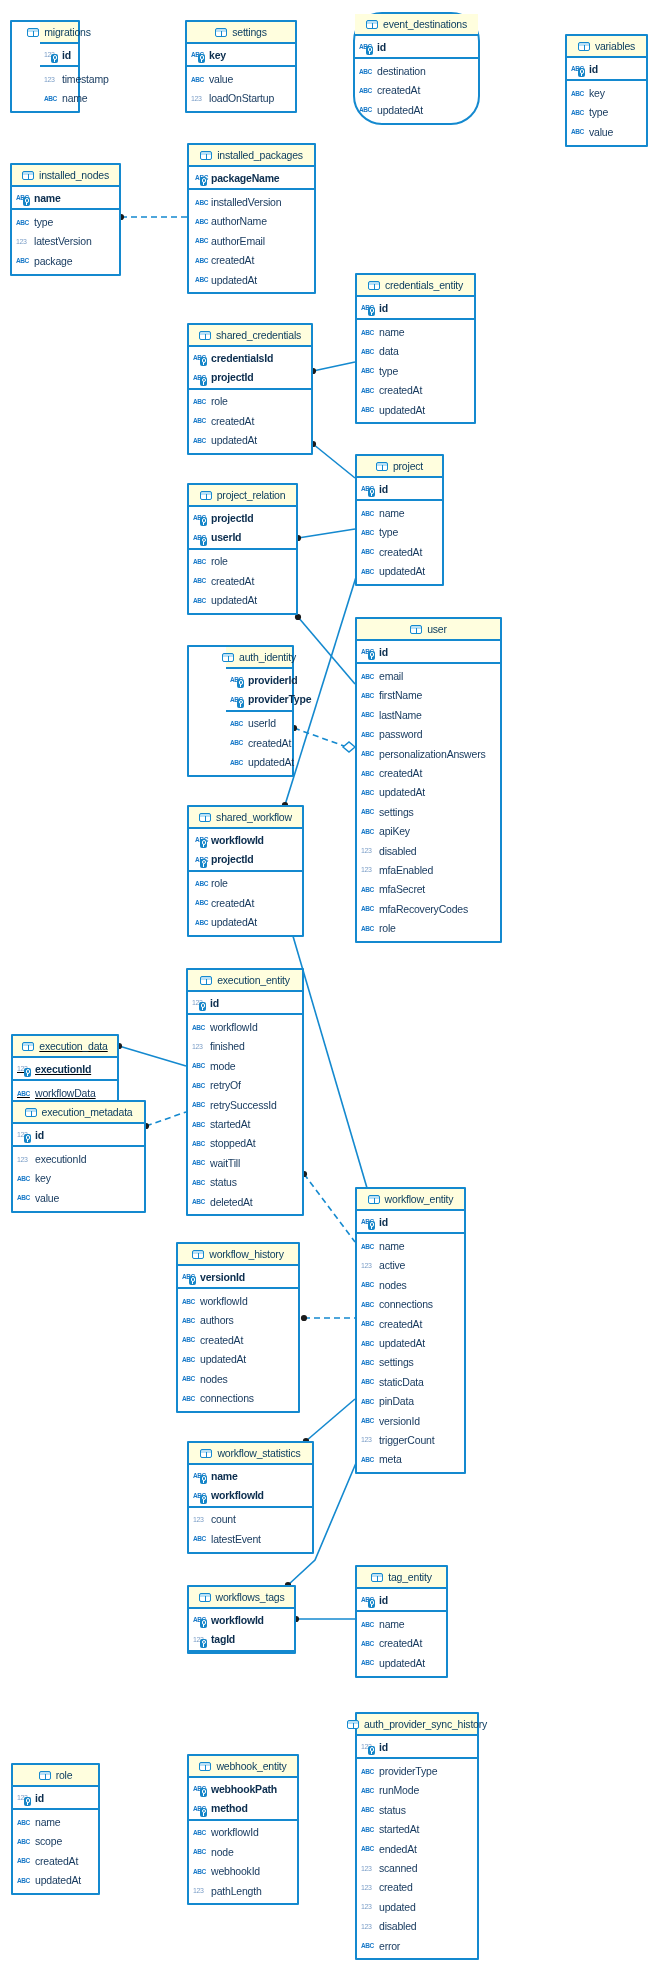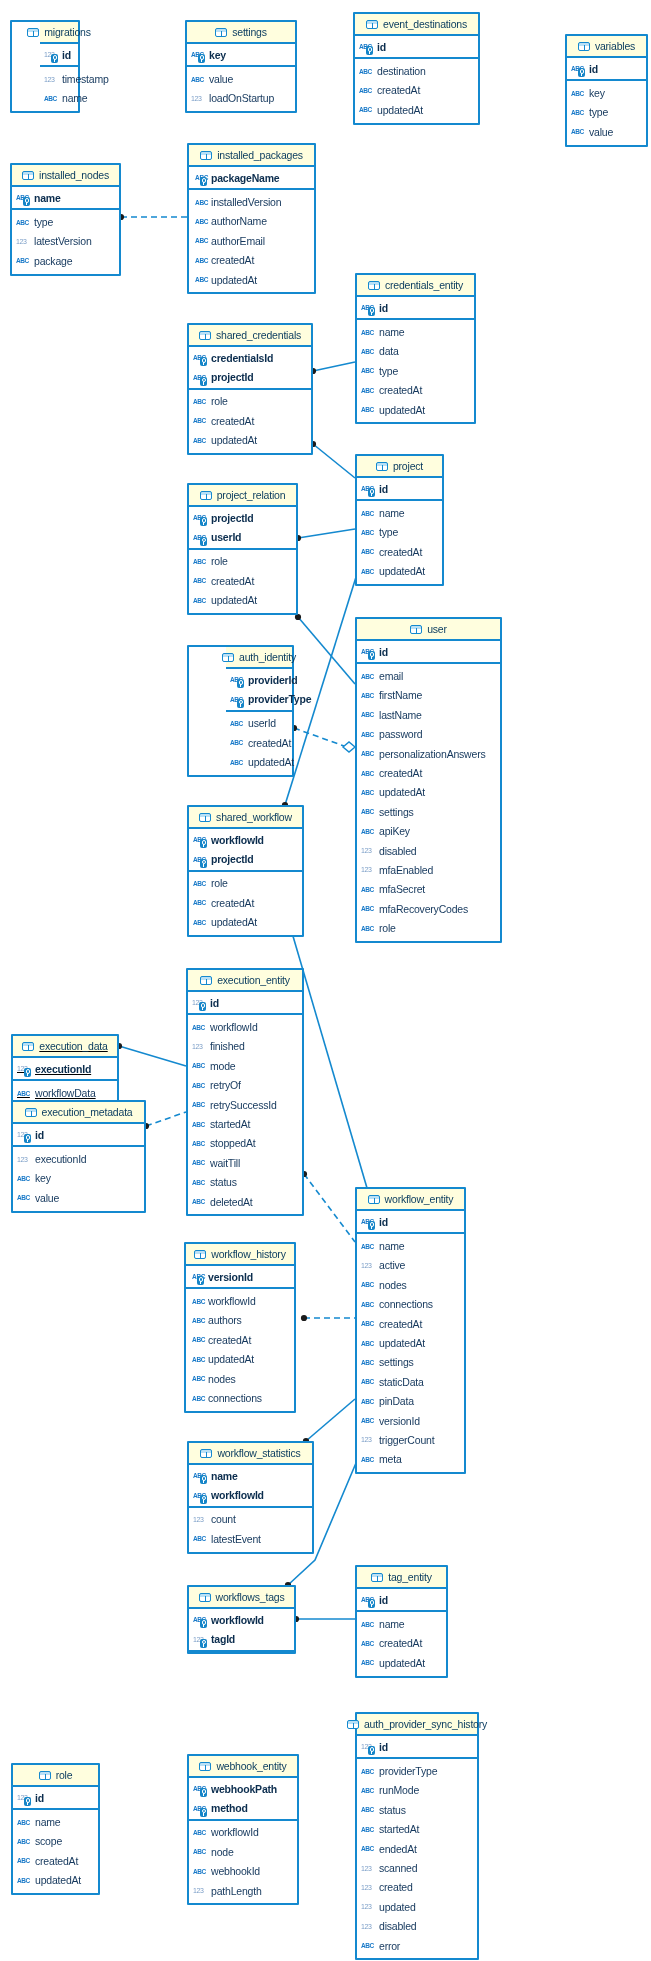--- a/index.html
+++ b/index.html
@@ -108,21 +108,21 @@
         <div class="row">
           <span class="icon abc">ABC</span>
           <span class="fname">value</span>
         </div>
         <div class="row">
           <span class="icon num">123</span>
           <span class="fname">loadOnStartup</span>
         </div>
       </div>
   </div>
-    <div class="table" style="left: 353px; top: 12px; width: 127px;">
+    <div class="table" style="left: 353px; top: 12px; width: 127px; border-radius: 29px;">
     <div class="hdr">
       <span class="ticon"></span>
       <span class="tname">event_destinations</span>
     </div>
     <div class="pksec">
         <div class="row pk">
           <span class="icon abc">ABC<span class="keybadge"></span></span>
           <span class="fname">id</span>
         </div>
       </div>
@@ -444,21 +444,21 @@
         <div class="row">
           <span class="icon abc">ABC</span>
           <span class="fname">mfaRecoveryCodes</span>
         </div>
         <div class="row">
           <span class="icon abc">ABC</span>
           <span class="fname">role</span>
         </div>
       </div>
   </div>
-    <div class="table" style="left: 187px; top: 805px; width: 117px;">
+    <div class="table" style="left: 187px; top: 805px; width: 117px; text-align: right;">
     <div class="hdr">
       <span class="ticon"></span>
       <span class="tname">shared_workflow</span>
     </div>
     <div class="pksec">
         <div class="row pk">
           <span class="icon abc">ABC<span class="keybadge"></span></span>
           <span class="fname">workflowId</span>
         </div>
         <div class="row pk">
@@ -638,21 +638,21 @@
         <div class="row">
           <span class="icon num">123</span>
           <span class="fname">triggerCount</span>
         </div>
         <div class="row">
           <span class="icon abc">ABC</span>
           <span class="fname">meta</span>
         </div>
       </div>
   </div>
-    <div class="table" style="left: 184px; top: 1242px; width: 112px; text-align: right;">
+    <div class="table" style="left: 176px; top: 1242px; width: 124px;">
     <div class="hdr">
       <span class="ticon"></span>
       <span class="tname">workflow_history</span>
     </div>
     <div class="pksec">
         <div class="row pk">
           <span class="icon abc">ABC<span class="keybadge"></span></span>
           <span class="fname">versionId</span>
         </div>
       </div>

